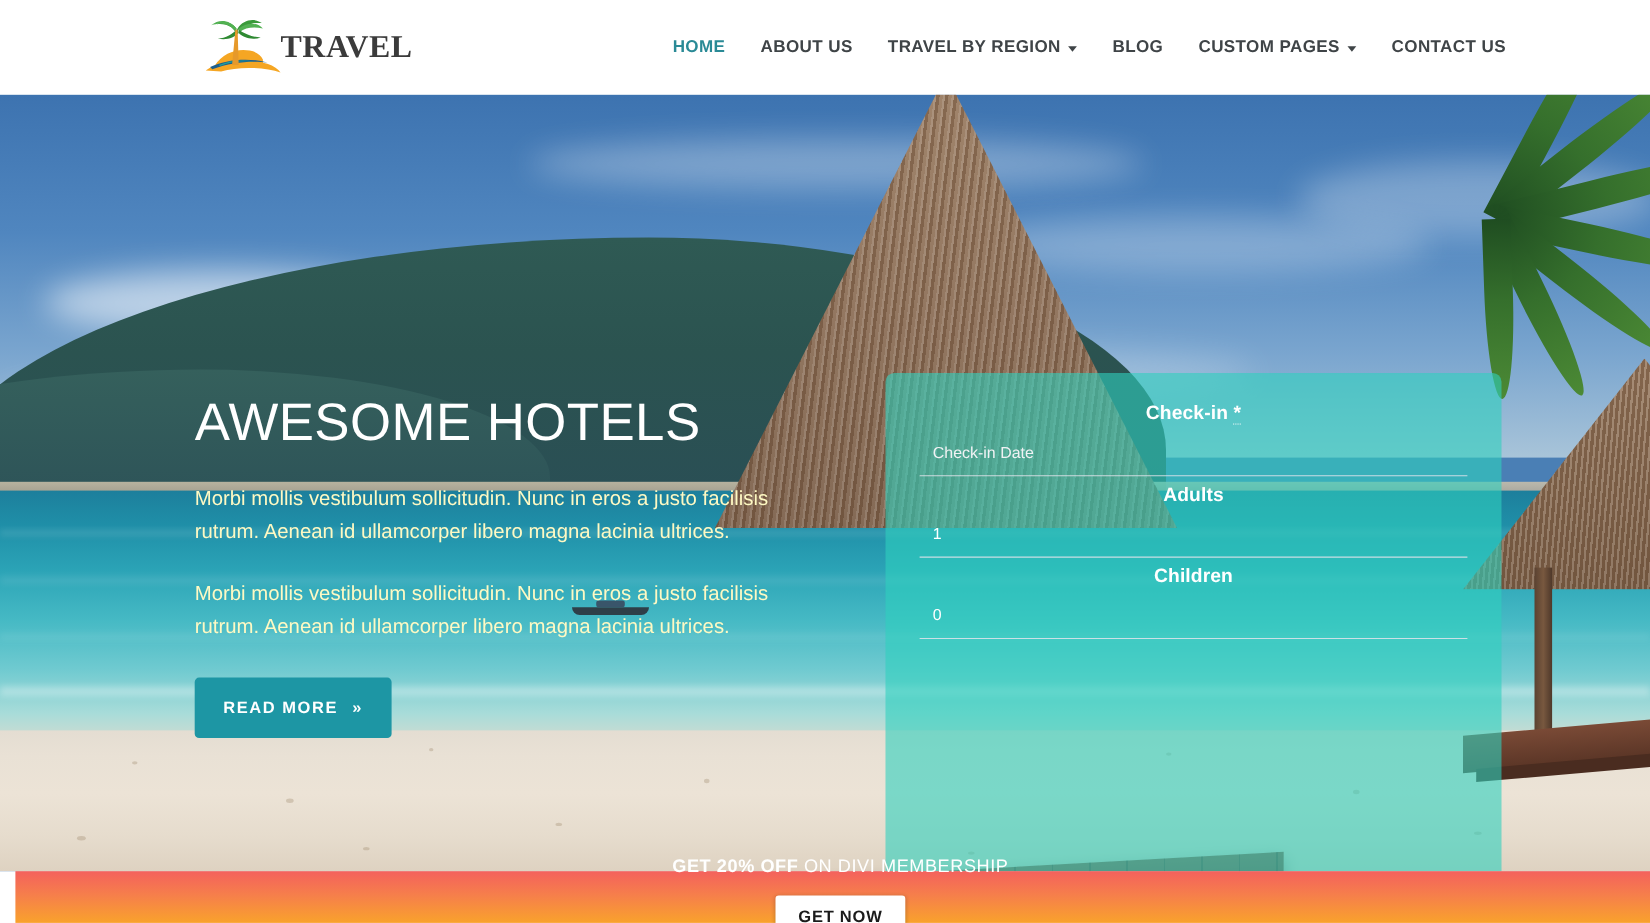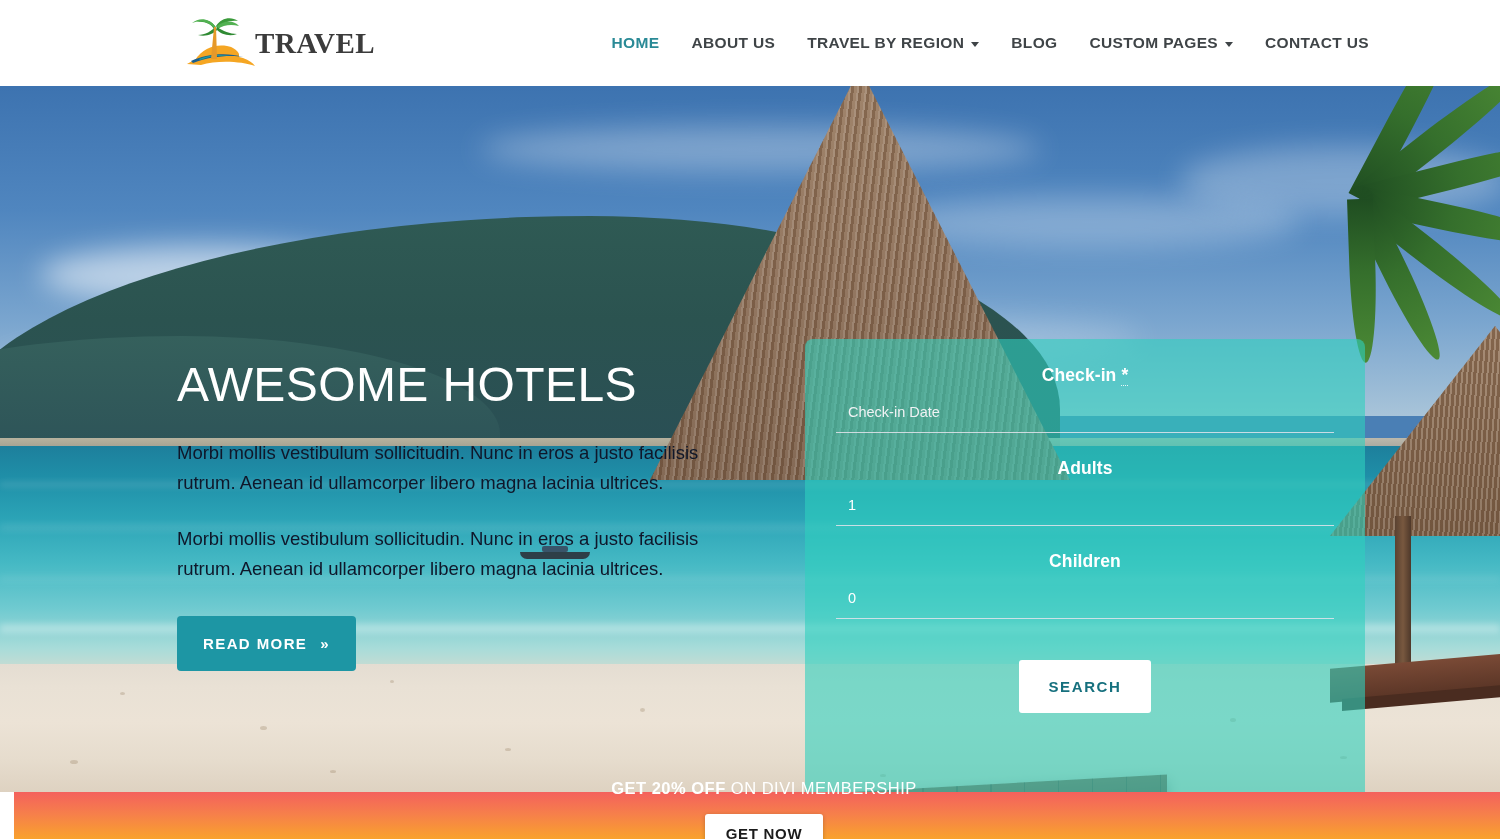--- a/index.html
+++ b/index.html
@@ -199,21 +199,21 @@
   }
 
   
   .hero-copy { position: absolute; left: 177px; top: 272px; width: 560px; z-index: 10; }
   .hero-title {
     font-size: 48px; font-weight: 400; color: #ffffff;
     letter-spacing: .4px; line-height: 1.12; text-transform: uppercase;
     margin-bottom: 26px;
   }
   .hero-p {
-    font-size: 18.5px; line-height: 1.62; color: #0f172a;
+    font-size: 18.5px; line-height: 1.62; color: #fef9c3;
     font-weight: 300; margin-bottom: 26px; max-width: 545px;
   }
   .read-more {
     display: inline-flex; align-items: center; gap: 13px;
     background: #1d96a4; color: #fff;
     font-size: 15px; font-weight: 700; letter-spacing: 1.4px;
     text-transform: uppercase;
     padding: 19px 26px; border: none; border-radius: 4px;
     cursor: pointer; margin-top: 6px;
     font-family: "Liberation Sans", sans-serif;
@@ -236,21 +236,21 @@
   }
   .req {
     border-bottom: 1px dotted rgba(255,255,255,.85);
     text-decoration: none; cursor: help;
   }
   .fld-input {
     width: 100%; background: transparent; border: none;
     border-bottom: 1px solid rgba(228,228,236,.85);
     color: #ffffff; font-size: 14.5px; font-weight: 400;
     font-family: "Liberation Sans", sans-serif;
-    padding: 0 0 12px 12px; outline: none; margin-bottom: 19px;
+    padding: 0 0 12px 12px; outline: none; 
   }
   .fld-input::placeholder { color: #f0f2f4; opacity: 1; }
   .search-wrap { display: flex; justify-content: center; margin-top: 22px; }
   .search-btn {
     background: #ffffff; color: #16707e;
     font-size: 15px; font-weight: 700; letter-spacing: 1.6px;
     text-transform: uppercase;
     border: none; border-radius: 3px;
     padding: 18px 30px; cursor: pointer;
     font-family: "Liberation Sans", sans-serif;
@@ -412,23 +412,20 @@
       <div class="fld">
         <label class="fld-label">Adults</label>
         <input class="fld-input" type="text" value="1" style="">
       </div>
 
       <div class="fld">
         <label class="fld-label">Children</label>
         <input class="fld-input" type="text" value="0" style="">
       </div>
 
-      <div class="search-wrap">
-        <button class="search-btn">SEARCH</button>
-      </div>
     </div>
   </div>
 
   <div class="promo">
     <div class="promo-text">
       <b>GET 20% OFF</b><span> ON DIVI MEMBERSHIP</span>
     </div>
     <button class="promo-btn">GET NOW</button>
   </div>
 

